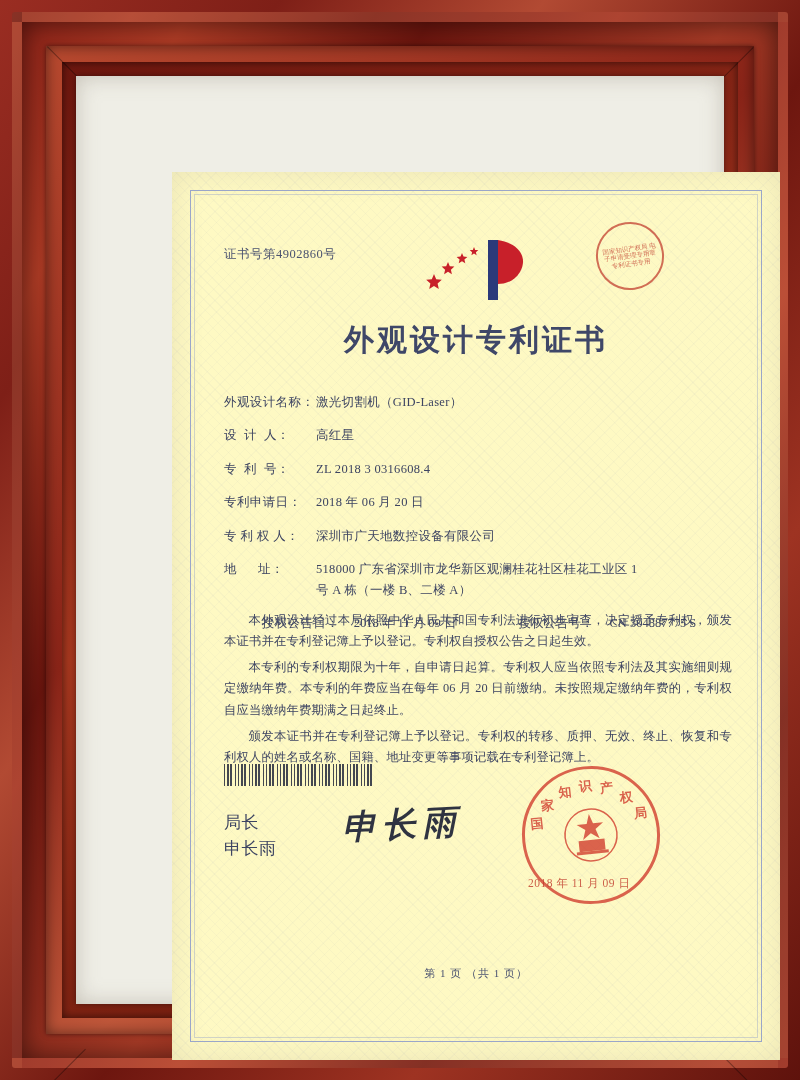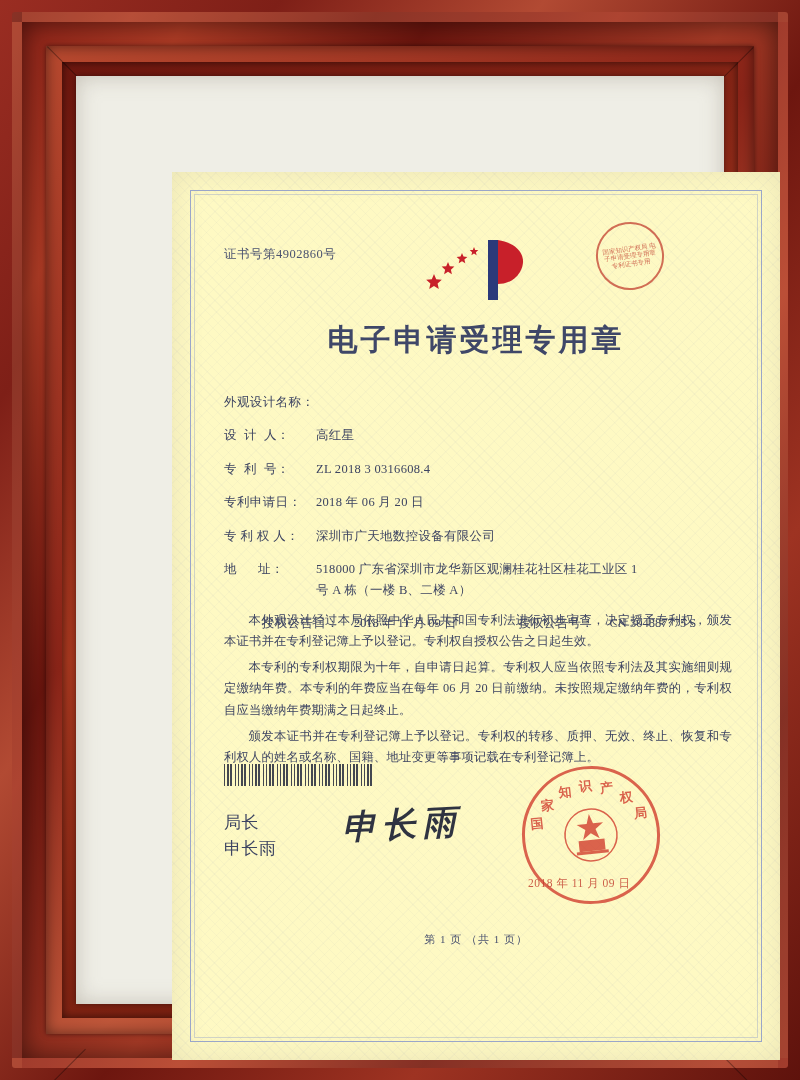--- a/index.html
+++ b/index.html
@@ -259,21 +259,21 @@
     left: 356px; top: 704px;
     font-size: 11.5px;
     color: #c0392b;
     opacity: 0.8;
     letter-spacing: 0.5px;
   }
 
   
   .footer {
     position: absolute;
-    left: 0; top: 760px;
+    left: 0; top: 794px;
     width: 608px;
     text-align: center;
     font-size: 11px;
     color: #4a5270;
     letter-spacing: 1px;
   }
 </style>
 </head>
 <body>
 
@@ -307,26 +307,27 @@
 
             <path d="M72,12 L72,72 L82,72 L82,12 Z" fill="#2b3a7a"></path>
             <path d="M82,12 C104,16 112,30 104,44 C98,54 88,56 82,56 Z" fill="#c8202a"></path>
           </svg>
         </div>
 
         <div class="seal-small">
           <span>国家知识产权局 电子申请受理专用章 专利证书专用</span>
         </div>
 
-        <div class="title">电子申请受理专用章</div>
+        <div class="title">外观设计专利证书</div>
 
         <div class="fields">
 
           <div class="row">
             <div class="lbl">外观设计名称：</div>
+            <div class="val">激光切割机（GID-Laser）</div>
           </div>
 
           <div class="row">
             <div class="lbl">设  计  人：</div>
             <div class="val">高红星</div>
           </div>
 
           <div class="row">
             <div class="lbl">专  利  号：</div>
             <div class="val">ZL 2018 3 0316608.4</div>

